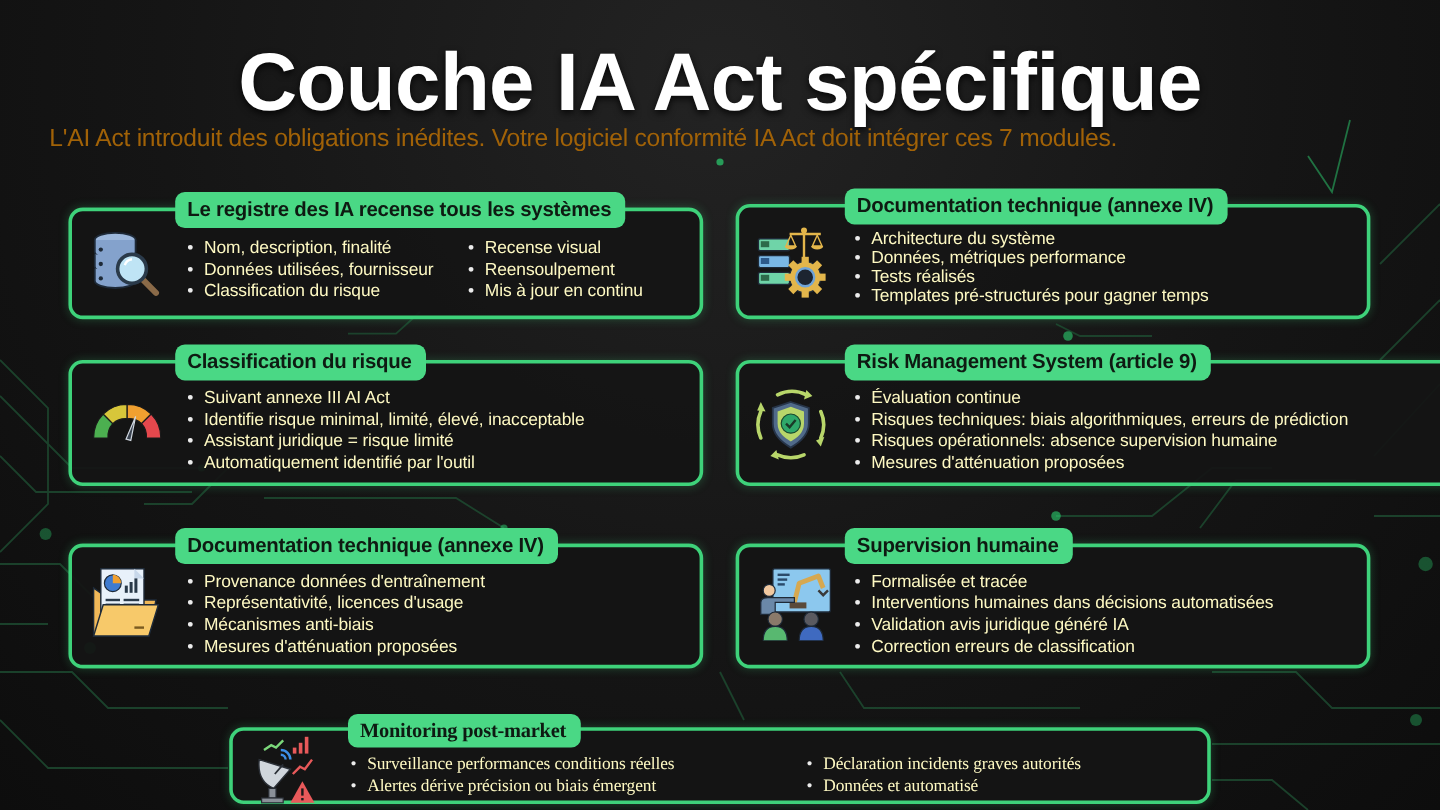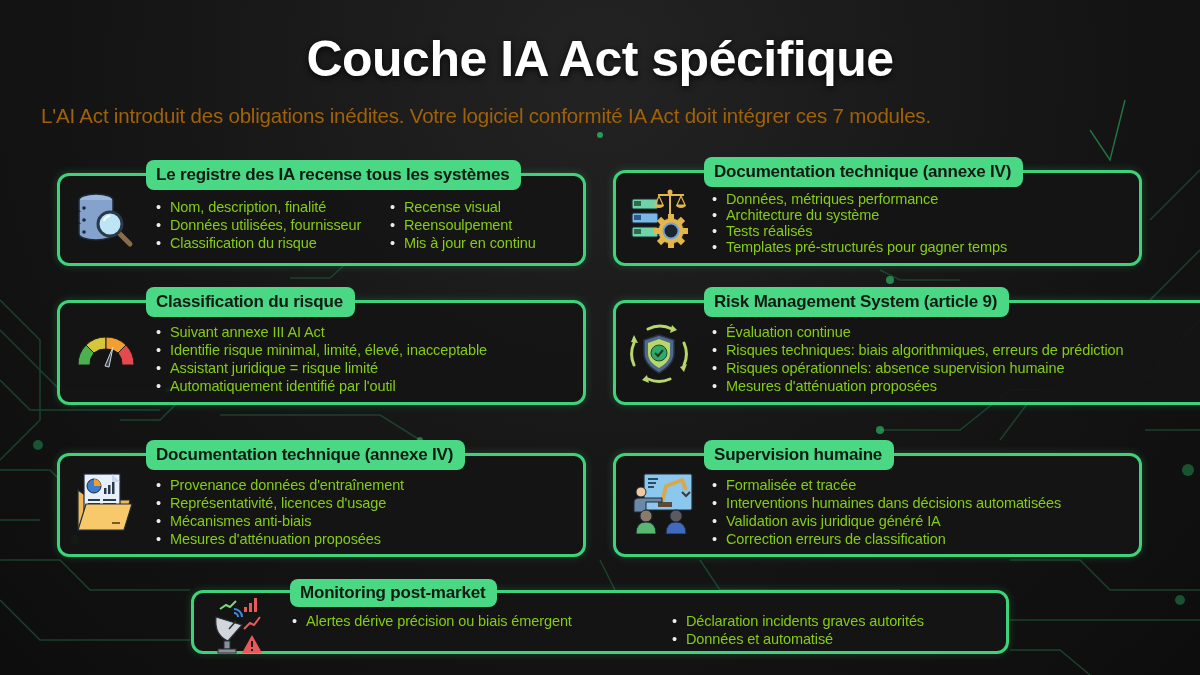--- a/index.html
+++ b/index.html
@@ -6,21 +6,21 @@
     html, body { width: 1200px; height: 675px; overflow: hidden; }
     body {
       background: radial-gradient(ellipse at 50% 10%, #232323 0%, #151515 55%, #0d0d0d 100%);
       font-family: "Liberation Sans", "DejaVu Sans", sans-serif;
       color: #ececec;
       position: relative;
     }
     .circuits { position: absolute; left: 0; top: 0; width: 1200px; height: 675px; pointer-events: none; }
     .title {
       position: absolute; left: 0; top: 30px; width: 1200px; text-align: center;
-      font-size: 50px; font-weight: bold; color: #ffffff; letter-spacing: -0.5px;
+      font-size: 68px; font-weight: bold; color: #ffffff; letter-spacing: -0.5px;
       text-shadow: 0 2px 6px rgba(0,0,0,0.8);
     }
     .subtitle {
       position: absolute; left: 0; top: 104px; width: 972px; text-align: center;
       font-size: 20.5px; color: #a16207; letter-spacing: -0.2px;
     }
     .card {
       position: absolute;
       border: 3px solid #3ed27a;
       border-radius: 12px;
@@ -34,21 +34,21 @@
       font-weight: bold;
       font-size: 17px;
       padding: 5px 12px 5px 10px;
       border-radius: 8px;
       white-space: nowrap;
       letter-spacing: -0.2px;
     }
     .card-icon { position: absolute; left: 14px; }
     .card-list { position: absolute; left: 96px; list-style: none; }
     .card-list li {
-      font-size: 14.5px; line-height: 18px; color: #84cc16; white-space: nowrap;
+      font-size: 14.5px; line-height: 18px; color: #fef9c3; white-space: nowrap;
       padding-left: 14px; position: relative; letter-spacing: -0.1px;
     }
     .card-list li::before {
       content: "•"; position: absolute; left: 0; top: 0; color: #ececec;
     }
     .col2 { position: absolute; }
   </style>
 </head>
 <body>
 
@@ -151,22 +151,22 @@
           <rect x="-3" y="-17" width="6" height="6" transform="rotate(45)"></rect>
           <rect x="-3" y="11" width="6" height="6" transform="rotate(45)"></rect>
           <rect x="-17" y="-3" width="6" height="6" transform="rotate(45)"></rect>
           <rect x="11" y="-3" width="6" height="6" transform="rotate(45)"></rect>
         </g>
         <circle r="7.5" fill="#1c2430" stroke="#6fa4d8" stroke-width="2"></circle>
       </g>
     </svg>
   </div>
   <ul class="card-list" style="top:18px; line-height:16px;">
+    <li style="line-height:16px;">Architecture du système</li>
     <li style="line-height:16px;">Données, métriques performance</li>
-    <li style="line-height:16px;">Architecture du système</li>
     <li style="line-height:16px;">Tests réalisés</li>
     <li style="line-height:16px;">Templates pré-structurés pour gagner temps</li>
   </ul>
 </div>
 
 <div class="card" style="left:57px; top:300px; width:529px; height:105px;">
   <div class="card-tag" style="left:86px;">Classification du risque</div>
   <div class="card-icon" style="top:26px; left:14px;">
     <svg width="64" height="40" viewBox="0 0 64 40">
       <path d="M4 36 A28 28 0 0 1 12 16 L20 24 A16 16 0 0 0 16 36 Z" fill="#4caf50" stroke="#1a1a1a" stroke-width="1"></path>
@@ -262,40 +262,41 @@
     </svg>
   </div>
   <ul class="card-list" style="top:20px;">
     <li>Formalisée et tracée</li>
     <li>Interventions humaines dans décisions automatisées</li>
     <li>Validation avis juridique généré IA</li>
     <li>Correction erreurs de classification</li>
   </ul>
 </div>
 
-<div class="card" style="left:191px; top:590px; width:818px; height:64px;">
+<div class="card" style="left:191px; top:606px; width:818px; height:64px;font-family:Liberation Serif, serif;">
   <div class="card-tag" style="left:96px; top:-14px; padding:4px 12px 4px 10px;">Monitoring post-market</div>
   <div class="card-icon" style="top:2px; left:18px;">
     <svg width="56" height="62" viewBox="0 0 56 62">
       <path d="M8 14 L14 10 L18 12 L24 6" stroke="#7bd77a" stroke-width="2" fill="none"></path>
       <rect x="32" y="12" width="3" height="5" fill="#e8595a"></rect>
       <rect x="37" y="8" width="3" height="9" fill="#e8595a"></rect>
       <rect x="42" y="3" width="3" height="14" fill="#e8595a"></rect>
       <path d="M22 14 A8 8 0 0 1 30 22" stroke="#3d8ee6" stroke-width="2" fill="none"></path>
       <path d="M22 18 A4 4 0 0 1 26 22" stroke="#3d8ee6" stroke-width="2" fill="none"></path>
       <path d="M4 22 Q2 40 16 46 L30 30 Z" fill="#d0d6dc" stroke="#2a2f36" stroke-width="1.2"></path>
       <line x1="17" y1="34" x2="24" y2="26" stroke="#2a2f36" stroke-width="1.5"></line>
       <rect x="12" y="46" width="6" height="8" fill="#8a9098" stroke="#2a2f36" stroke-width="1"></rect>
       <rect x="6" y="54" width="18" height="4" fill="#8a9098" stroke="#2a2f36" stroke-width="1"></rect>
       <path d="M32 34 L38 28 L42 30 L48 22" stroke="#e8595a" stroke-width="2" fill="none"></path>
       <path d="M40 40 L50 58 L30 58 Z" fill="#e8595a"></path>
       <rect x="39" y="46" width="2" height="6" fill="#1a1a1a"></rect>
       <rect x="39" y="54" width="2" height="2" fill="#1a1a1a"></rect>
     </svg>
   </div>
   <ul class="card-list" style="top:19px; left:98px;">
+    <li>Surveillance performances conditions réelles</li>
     <li>Alertes dérive précision ou biais émergent</li>
   </ul>
   <ul class="card-list col2" style="top:19px; left:478px;">
     <li>Déclaration incidents graves autorités</li>
     <li>Données et automatisé</li>
   </ul>
 </div>
 
 </body></html>

